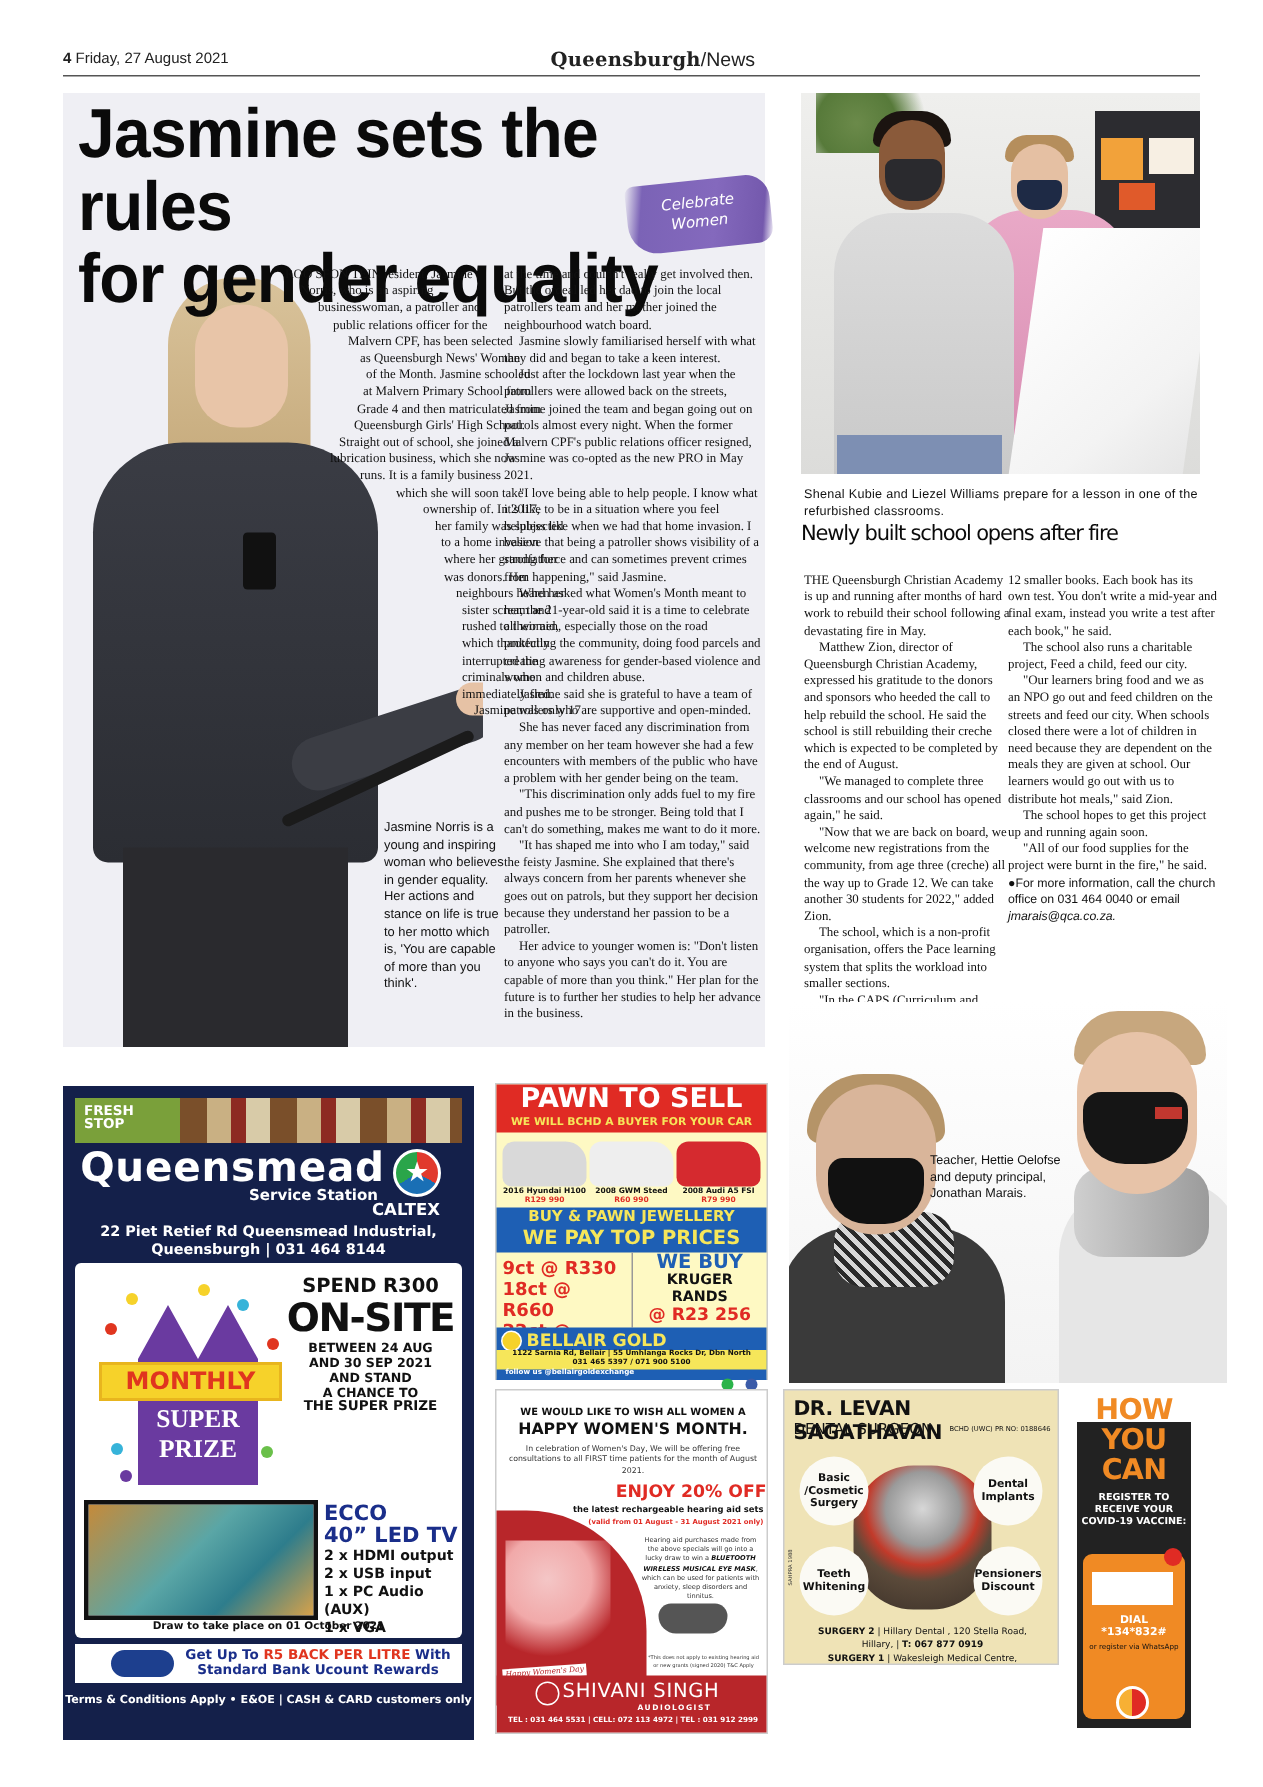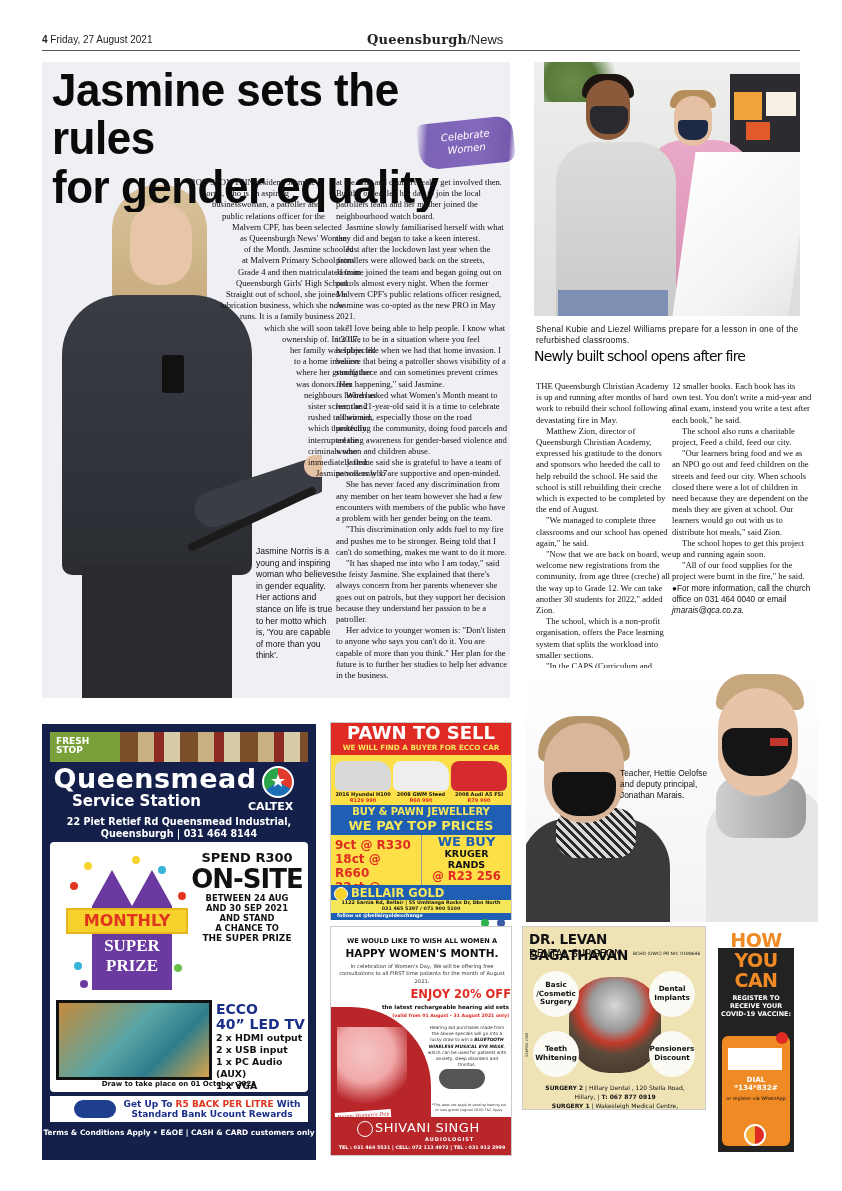--- a/index.html
+++ b/index.html
@@ -85,21 +85,21 @@
   .tp-m-mask { position:absolute; left:196px; top:60px; width:70px; height:48px; background:#151515; border-radius: 12px 12px 28px 28px; }
   .tp-m-tag { position:absolute; left:244px; top:70px; width:18px; height:8px; background:#c2372f; }
   .teachers-caption { left: 620px; top: 768px; width: 90px; font-family: "Liberation Sans", sans-serif; font-size: 8.4px; line-height: 11px; color: #111; }
 
   
   .ad-caltex { left: 42px; top: 724px; width: 274px; height: 436px; background: #14204a; }
   .cx-top { position:absolute; left:8px; top:8px; width:258px; height:30px; background:#6f8a3c; }
   .cx-freshstop { position:absolute; left:0; top:0; width:70px; height:30px; background:#7aa03a; font-family:"DejaVu Sans",sans-serif; font-weight:bold; font-size:9px; color:#fff; line-height:9px; padding:5px 6px; }
   .cx-shop { position:absolute; left:70px; top:0; width:188px; height:30px; background: repeating-linear-gradient(90deg,#7a4f2a 0 18px,#c9b083 18px 34px,#8d2a22 34px 44px,#d8cba8 44px 60px); }
   .cx-name { position:absolute; left:8px; top:40px; width:210px; text-align:center; font-family:"DejaVu Sans",sans-serif; font-weight:bold; color:#fff; font-size:27px; line-height:30px; letter-spacing:0.5px; }
-  .cx-sub { position:absolute; left:30px; top:68px; width:180px; text-align:left; font-family:"DejaVu Sans",sans-serif; font-weight:bold; color:#fff; font-size:15px; }
+  .cx-sub { position:absolute; left:30px; top:68px; width:180px; text-align:right; font-family:"DejaVu Sans",sans-serif; font-weight:bold; color:#fff; font-size:10px; }
   .cx-logo { position:absolute; left:220px; top:42px; width:32px; height:32px; border-radius:50%; background: conic-gradient(#e13a2d 0 33%, #1a6fb5 33% 66%, #2aa54a 66% 100%); border: 2px solid #fff; }
   .cx-logo::after { content:"★"; position:absolute; left:6px; top:1px; color:#fff; font-size:18px; line-height:24px; }
   .cx-brand { position:absolute; left:206px; top:76px; font-family:"DejaVu Sans",sans-serif; font-weight:bold; color:#fff; font-size:11px; }
   .cx-addr { position:absolute; left:8px; top:92px; width:258px; text-align:center; font-family:"DejaVu Sans",sans-serif; font-weight:bold; color:#fff; font-size:9.6px; line-height:12px; }
   .cx-panel { position:absolute; left:8px; top:118px; width:258px; height:250px; background:#fff; border-radius:4px; }
   .cx-burst { position:absolute; left:12px; top:10px; width:130px; height:150px; }
   .cx-burst .arrow { position:absolute; left:30px; top:18px; width:80px; height:120px; background:#6a3aa0; clip-path: polygon(0 30%,25% 0,50% 30%,75% 0,100% 30%,100% 100%,0 100%); }
   .cx-burst .monthly { position:absolute; left:4px; top:56px; width:122px; height:26px; background:#f6d22a; border:2px solid #e8b51e; color:#e0351f; font-family:"DejaVu Sans",sans-serif; font-weight:bold; font-size:16px; text-align:center; line-height:22px; }
   .cx-burst .super { position:absolute; left:34px; top:84px; width:72px; color:#fff; font-family:Liberation Serif, serif; font-weight:bold; font-size:17px; line-height:20px; text-align:center; }
   .cx-burst .dot { position:absolute; width:8px; height:8px; border-radius:50%; }
@@ -113,21 +113,21 @@
   .cx-specs { position:absolute; left:166px; top:160px; width:90px; font-family:"DejaVu Sans",sans-serif; font-weight:bold; color:#111; font-size:9.4px; line-height:12px; }
   .cx-specs .ecco { color:#1a2e8a; font-size:14px; line-height:15px; }
   .cx-draw { position:absolute; left:0; top:238px; width:258px; text-align:center; font-family:"DejaVu Sans",sans-serif; font-weight:bold; font-size:7px; color:#111; }
   .cx-ucount { position:absolute; left:8px; top:372px; width:258px; height:26px; background:#fff; }
   .cx-ucount .logo { position:absolute; left:24px; top:4px; width:42px; height:18px; background:#1d3f8e; border-radius:9px; }
   .cx-ucount .txt { position:absolute; left:72px; top:3px; width:180px; font-family:"DejaVu Sans",sans-serif; font-weight:bold; font-size:9px; line-height:10px; color:#1a2e8a; text-align:center; }
   .cx-ucount .txt .red { color:#e0351f; }
   .cx-terms { position:absolute; left:0; top:404px; width:274px; text-align:center; font-family:"DejaVu Sans",sans-serif; font-weight:bold; color:#fff; font-size:7.4px; }
 
   
-  .ad-pawn { left: 330px; top: 722px; width: 182px; height: 198px; background: #fde047; border: 1px solid #ccc; }
+  .ad-pawn { left: 330px; top: 722px; width: 182px; height: 198px; background: #fef9c3; border: 1px solid #ccc; }
   .pw-head { position:absolute; left:0; top:0; width:180px; height:32px; background:#e02b24; text-align:center; color:#fff; font-family:"DejaVu Sans",sans-serif; font-weight:bold; }
   .pw-head .t1 { font-size:18px; line-height:20px; }
   .pw-head .t2 { font-size:7.2px; line-height:10px; color:#f6e65a; }
   .pw-cars { position:absolute; left:0; top:32px; width:180px; height:50px; }
   .pw-car { position:absolute; top:6px; width:56px; height:30px; border-radius: 8px 14px 6px 6px; }
   .pw-carlbl { position:absolute; top:36px; width:60px; text-align:center; font-family:"DejaVu Sans",sans-serif; font-weight:bold; font-size:5px; line-height:6px; color:#111; }
   .pw-carlbl .pr { color:#e02b24; }
   .pw-jewel { position:absolute; left:0; top:82px; width:180px; height:30px; background:#1e5fb4; text-align:center; font-family:"DejaVu Sans",sans-serif; font-weight:bold; color:#f6e65a; }
   .pw-jewel .j1 { font-size:10px; line-height:13px; }
   .pw-jewel .j2 { font-size:13px; line-height:16px; }
@@ -382,21 +382,21 @@
   <div class="cx-ucount">
     <div class="logo"></div>
     <div class="txt"><span>Get Up To </span><span class="red">R5 BACK PER LITRE</span><span> With</span><br><span>Standard Bank Ucount Rewards</span></div>
   </div>
   <div class="cx-terms">Terms &amp; Conditions Apply • E&amp;OE | CASH &amp; CARD customers only</div>
 </div>
 
 <div class="abs ad-pawn">
   <div class="pw-head">
     <div class="t1">PAWN TO SELL</div>
-    <div class="t2">WE WILL FIND A BUYER FOR ECCO CAR</div>
+    <div class="t2">WE WILL BCHD A BUYER FOR YOUR CAR</div>
   </div>
   <div class="pw-cars">
     <div class="pw-car" style="left: 4px; background: rgb(217, 217, 217);"></div>
     <div class="pw-car" style="left: 62px; background: rgb(238, 238, 238);"></div>
     <div class="pw-car" style="left: 120px; background: rgb(213, 42, 47);"></div>
     <div class="pw-carlbl" style="left:2px">
         <div>2016 Hyundai H100</div>
         <div class="pr">R129 990</div>
       </div>
     <div class="pw-carlbl" style="left:60px">

